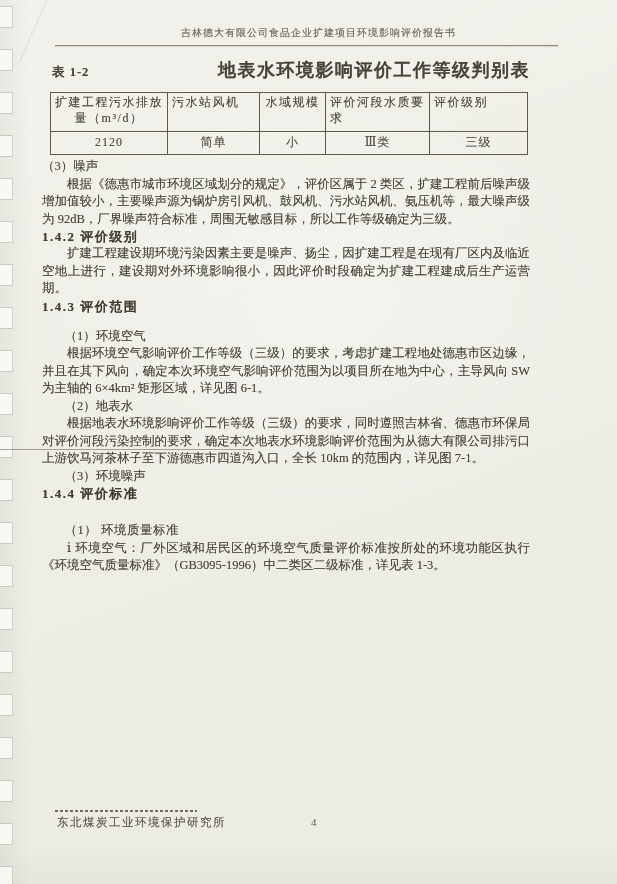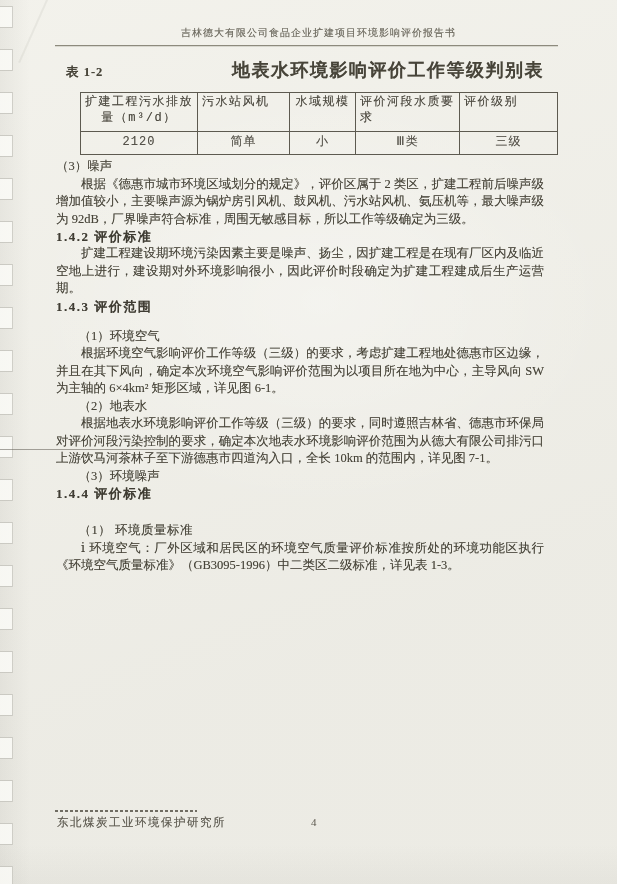--- a/index.html
+++ b/index.html
@@ -38,30 +38,30 @@
   .doc-header {
     position:absolute; top:26px; left:10px; width:100%;
     text-align:center; font-size:10px; letter-spacing:1px; color:#6e6b60;
     text-shadow:0 0 .5px rgba(110,107,96,.6);
   }
   .header-rule {
     position:absolute; top:45px; left:55px; width:503px; height:1px;
     background:#8d8a7d; box-shadow:0 1px 0 rgba(141,138,125,0.25);
   }
   .content {
-    position:absolute; top:58px; left:56px; width:488px;
+    position:absolute; top:58px; left:42px; width:488px;
     font-size:12.5px; line-height:17.5px; text-align:justify;
     text-shadow:0 0 .4px rgba(71,68,57,.45);
   }
   .caption-row { display:flex; align-items:baseline; margin:4px 0 10px 0; height:20px; }
   .caption-label { font-weight:bold; font-size:12.5px; margin-left:10px; letter-spacing:1px; white-space:nowrap; }
   .caption-title { flex:1; text-align:right; font-weight:bold; font-size:18px; letter-spacing:1.5px; white-space:nowrap; }
   table.grade {
-    border-collapse:collapse; margin-left:24px; width:477px;
-    font-size:12px; color:#4c4940; table-layout:fixed;font-family:Liberation Mono, monospace;
+    border-collapse:collapse; margin-left:8px; width:477px;
+    font-size:12px; color:#4c4940; table-layout:fixed;
   }
   table.grade th, table.grade td { border:1px solid #5d5a50; padding:1px 4px; font-weight:normal; }
   table.grade th {
     height:36px; vertical-align:top; text-align:left;
     letter-spacing:1.5px; line-height:16px;
   }
   table.grade th.center { text-align:center; }
   table.grade td { height:20px; text-align:center; letter-spacing:1px; color:#55524a; }
   .para-label { margin-top:3px; }
   p.body { margin:0; text-indent:2em; }
@@ -133,21 +133,21 @@
           <td>小</td>
           <td>Ⅲ类</td>
           <td>三级</td>
         </tr>
       </tbody>
     </table>
 
     <div class="para-label">（3）噪声</div>
     <p class="body">根据《德惠市城市环境区域划分的规定》，评价区属于 2 类区，扩建工程前后噪声级增加值较小，主要噪声源为锅炉房引风机、鼓风机、污水站风机、氨压机等，最大噪声级为 92dB，厂界噪声符合标准，周围无敏感目标，所以工作等级确定为三级。</p>
 
-    <h3 class="sec h142">1.4.2 评价标准</h3>
+    <h3 class="sec h142">1.4.2 评价级别</h3>
     <p class="body p142">扩建工程建设期环境污染因素主要是噪声、扬尘，因扩建工程是在现有厂区内及临近空地上进行，建设期对外环境影响很小，因此评价时段确定为扩建工程建成后生产运营期。</p>
 
     <h3 class="sec h143">1.4.3 评价范围</h3>
 
     <div class="sub-label sl1">（1）环境空气</div>
     <p class="body">根据环境空气影响评价工作等级（三级）的要求，考虑扩建工程地处德惠市区边缘，并且在其下风向，确定本次环境空气影响评价范围为以项目所在地为中心，主导风向 SW 为主轴的 6×4km² 矩形区域，详见图 6-1。</p>
 
     <div class="sub-label">（2）地表水</div>
     <p class="body">根据地表水环境影响评价工作等级（三级）的要求，同时遵照吉林省、德惠市环保局对评价河段污染控制的要求，确定本次地表水环境影响评价范围为从德大有限公司排污口上游饮马河茶林子至下游德惠市四道沟入口，全长 10km 的范围内，详见图 7-1。</p>
 

